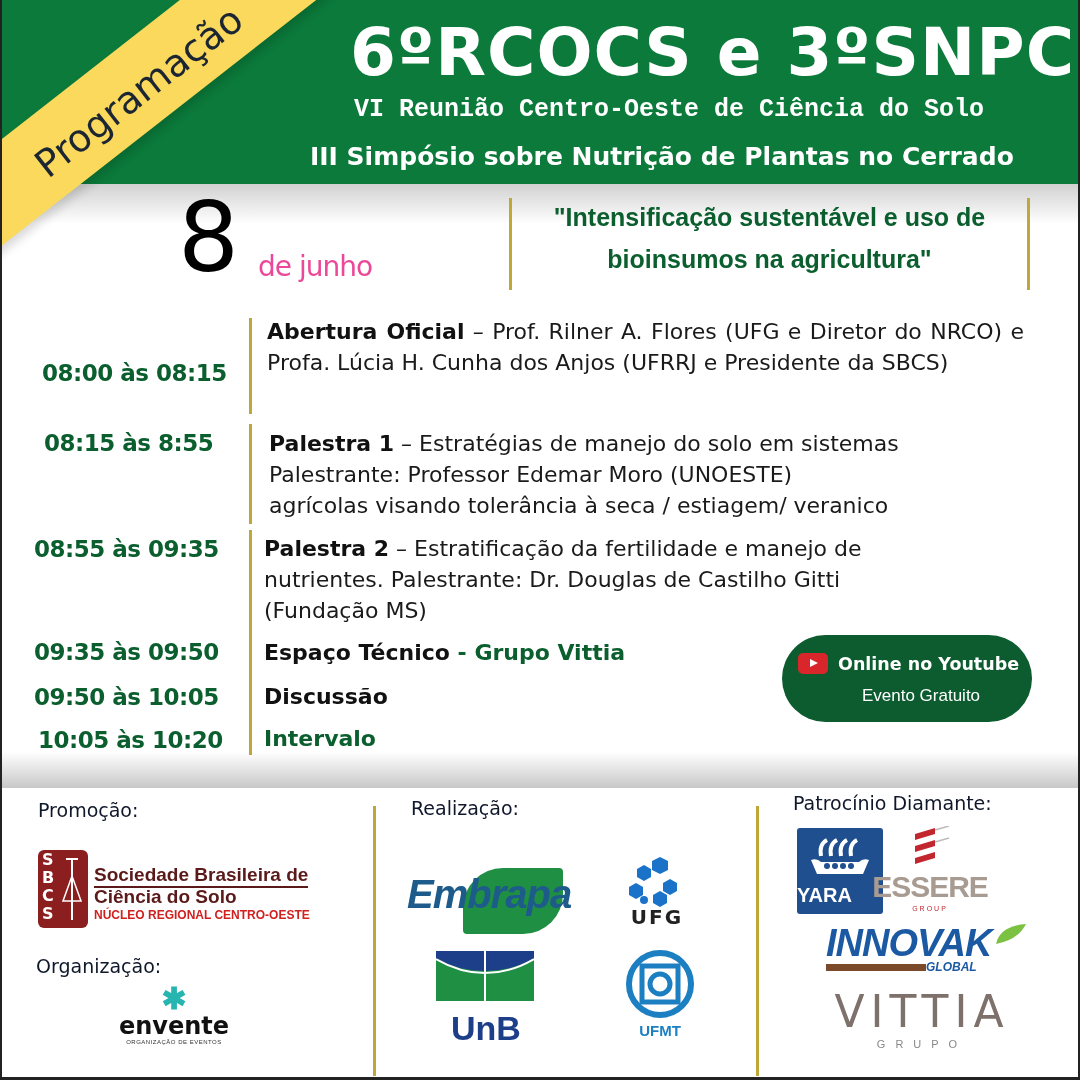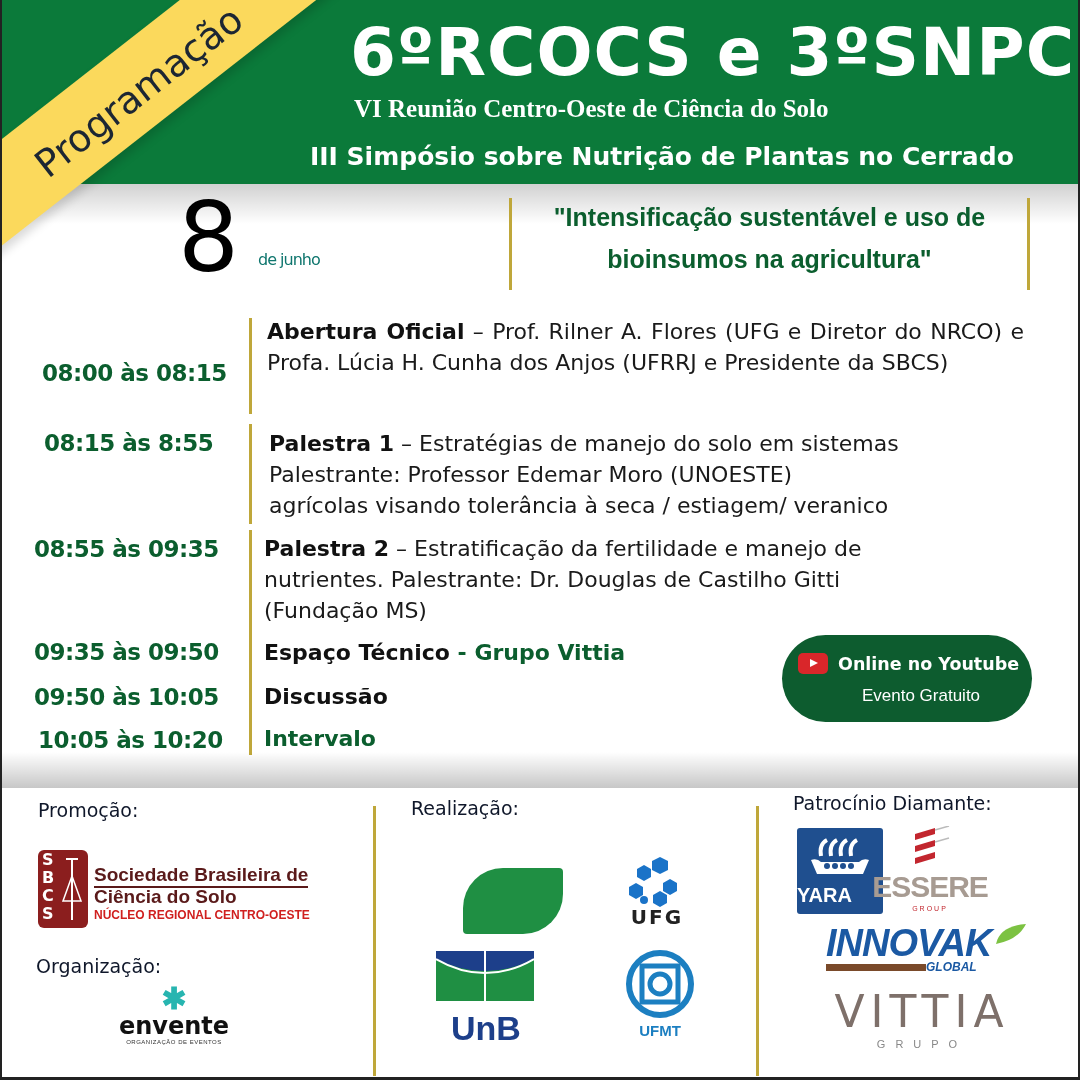--- a/index.html
+++ b/index.html
@@ -9,32 +9,32 @@
   .frame { position: absolute; left: 0; top: 0; width: 1080px; height: 1080px;
            border-left: 2px solid #222; border-right: 2px solid #222; border-bottom: 3px solid #222; pointer-events: none; z-index: 50; }
 
   
   .header { position: absolute; left: 0; top: 0; width: 1080px; height: 184px; background: #0b7a3a; overflow: hidden; }
   .header-shadow { position: absolute; left: 0; top: 184px; width: 1080px; height: 40px;
                    background: linear-gradient(to bottom, rgba(0,0,0,0.18), rgba(0,0,0,0)); }
   .title { position: absolute; left: 350px; top: 14px; width: 680px; color: #fff; font-family: "DejaVu Sans", sans-serif;
            font-weight: bold; font-size: 66px; letter-spacing: 1px; white-space: nowrap; }
   .subtitle1 { position: absolute; left: 350px; top: 95px; width: 700px; text-align: left; padding-left: 4px; color: #fff;
-               font-family: Liberation Serif, serif; font-weight: bold; font-size: 25px; white-space: nowrap; }
+               font-family: Liberation Mono, monospace; font-weight: bold; font-size: 25px; white-space: nowrap; }
   .subtitle2 { position: absolute; left: 310px; top: 142px; color: #fff;
                font-family: "DejaVu Sans", sans-serif; font-weight: bold; font-size: 25px; white-space: nowrap; }
 
   .ribbon { position: absolute; left: -160px; top: 58px; width: 560px; height: 84px; background: #fbd95c;
             transform: rotate(-38deg); transform-origin: center; display: flex; align-items: center; justify-content: center;
             z-index: 5; box-shadow: 0 6px 10px rgba(0,0,0,0.15); }
   .ribbon span { font-family: "DejaVu Sans", sans-serif; font-size: 38px; color: #1c2633; margin-left: 40px; margin-top: 10px; }
 
   
   .date-num { position: absolute; left: 178px; top: 190px; font-family: "DejaVu Sans", sans-serif; font-size: 96px; font-weight: normal; color: #000; line-height: 1; }
-  .date-text { position: absolute; left: 258px; top: 250px; font-family: "DejaVu Sans", sans-serif; font-size: 16px; color: #0f766e; letter-spacing: -1px; }
+  .date-text { position: absolute; left: 258px; top: 250px; font-family: "DejaVu Sans", sans-serif; font-size: 28px; color: #ec4899; letter-spacing: -1px; }
   .theme-bar-l { position: absolute; left: 509px; top: 198px; width: 3px; height: 92px; background: #bfa73a; }
   .theme-bar-r { position: absolute; left: 1027px; top: 198px; width: 3px; height: 92px; background: #bfa73a; }
   .theme { position: absolute; left: 512px; top: 196px; width: 515px; text-align: center; color: #0b5e2e;
            font-family: "Liberation Sans", sans-serif; font-weight: bold; font-size: 25px; line-height: 42px; }
 
   
   .sched { position: absolute; left: 0; top: 0; }
   .time { position: absolute; color: #0b5e2e; font-family: "DejaVu Sans", sans-serif; font-weight: bold; font-size: 23px; white-space: nowrap; letter-spacing: -0.5px; }
   .vline { position: absolute; width: 3px; background: #bfa73a; }
   .desc { position: absolute; font-family: "DejaVu Sans", sans-serif; font-size: 22px; line-height: 31px; color: #1a1a1a; }
@@ -198,20 +198,21 @@
   <div class="envente-icon">✱</div>
   <div class="envente-name">envente</div>
   <div class="envente-sub">ORGANIZAÇÃO DE EVENTOS</div>
 </div>
 
 <div class="fvline" style="left:373px; top:806px; height:270px;"></div>
 
 <div class="sec-label" style="left:411px; top:797px;">Realização:</div>
 <div class="embrapa">
   <div class="embrapa-leaf"></div>
+  <div class="embrapa-text">Embrapa</div>
 </div>
 <div class="ufg">
   <svg width="70" height="52" viewBox="0 0 70 52">
     <polygon points="38,2 46,6 46,15 38,19 30,15 30,6" fill="#1a73c8"></polygon>
     <polygon points="22,10 29,14 29,22 22,26 15,22 15,14" fill="#1a73c8"></polygon>
     <polygon points="14,28 21,32 21,40 14,44 7,40 7,32" fill="#1a73c8"></polygon>
     <polygon points="48,24 55,28 55,36 48,40 41,36 41,28" fill="#1a73c8"></polygon>
     <polygon points="38,36 45,40 45,48 38,52 31,48 31,40" fill="#1a73c8"></polygon>
     <circle cx="22" cy="45" r="4" fill="#1a73c8"></circle>
   </svg>

